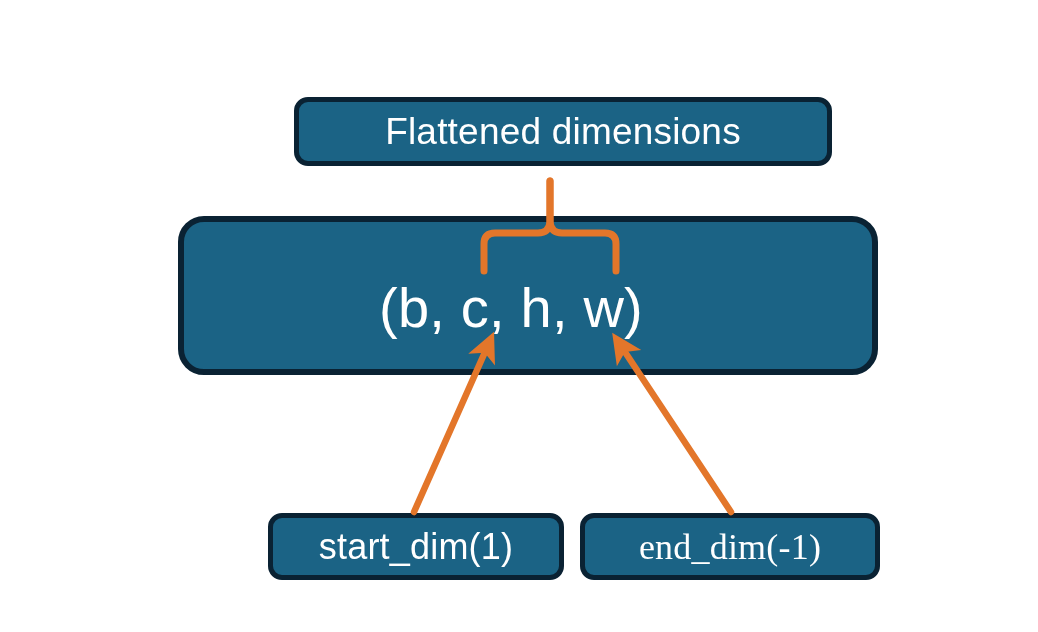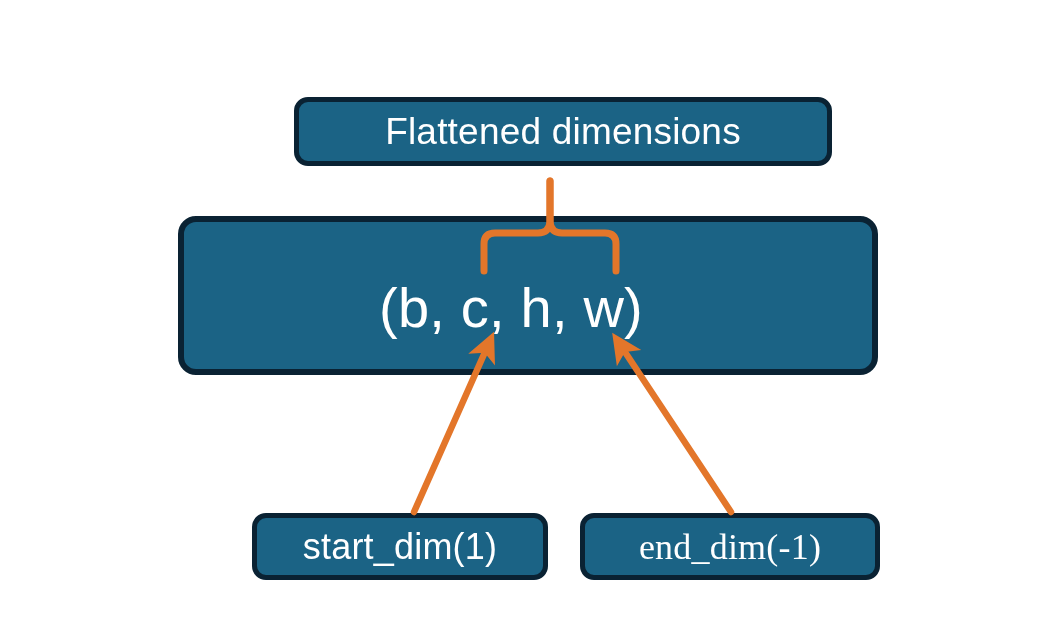--- a/index.html
+++ b/index.html
@@ -39,33 +39,33 @@
     width: 538px;
     height: 69px;
     border-radius: 14px;
     font-size: 37px;
   }
   #box-shape {
     left: 178px;
     top: 216px;
     width: 700px;
     height: 159px;
-    border-radius: 18px;
+    border-radius: 26px;
     border-width: 6px;
     font-size: 56px;
     align-items: center;
     justify-content: center;
   }
   #box-shape .shape-text {
     position: relative;
     top: 12px;
     left: -17px;
   }
   #box-start-dim {
-    left: 252px;
+    left: 268px;
     top: 513px;
     width: 296px;
     height: 67px;
     border-radius: 14px;
     font-size: 36px;
   }
   #box-end-dim {
     left: 580px;
     top: 513px;
     width: 300px;

